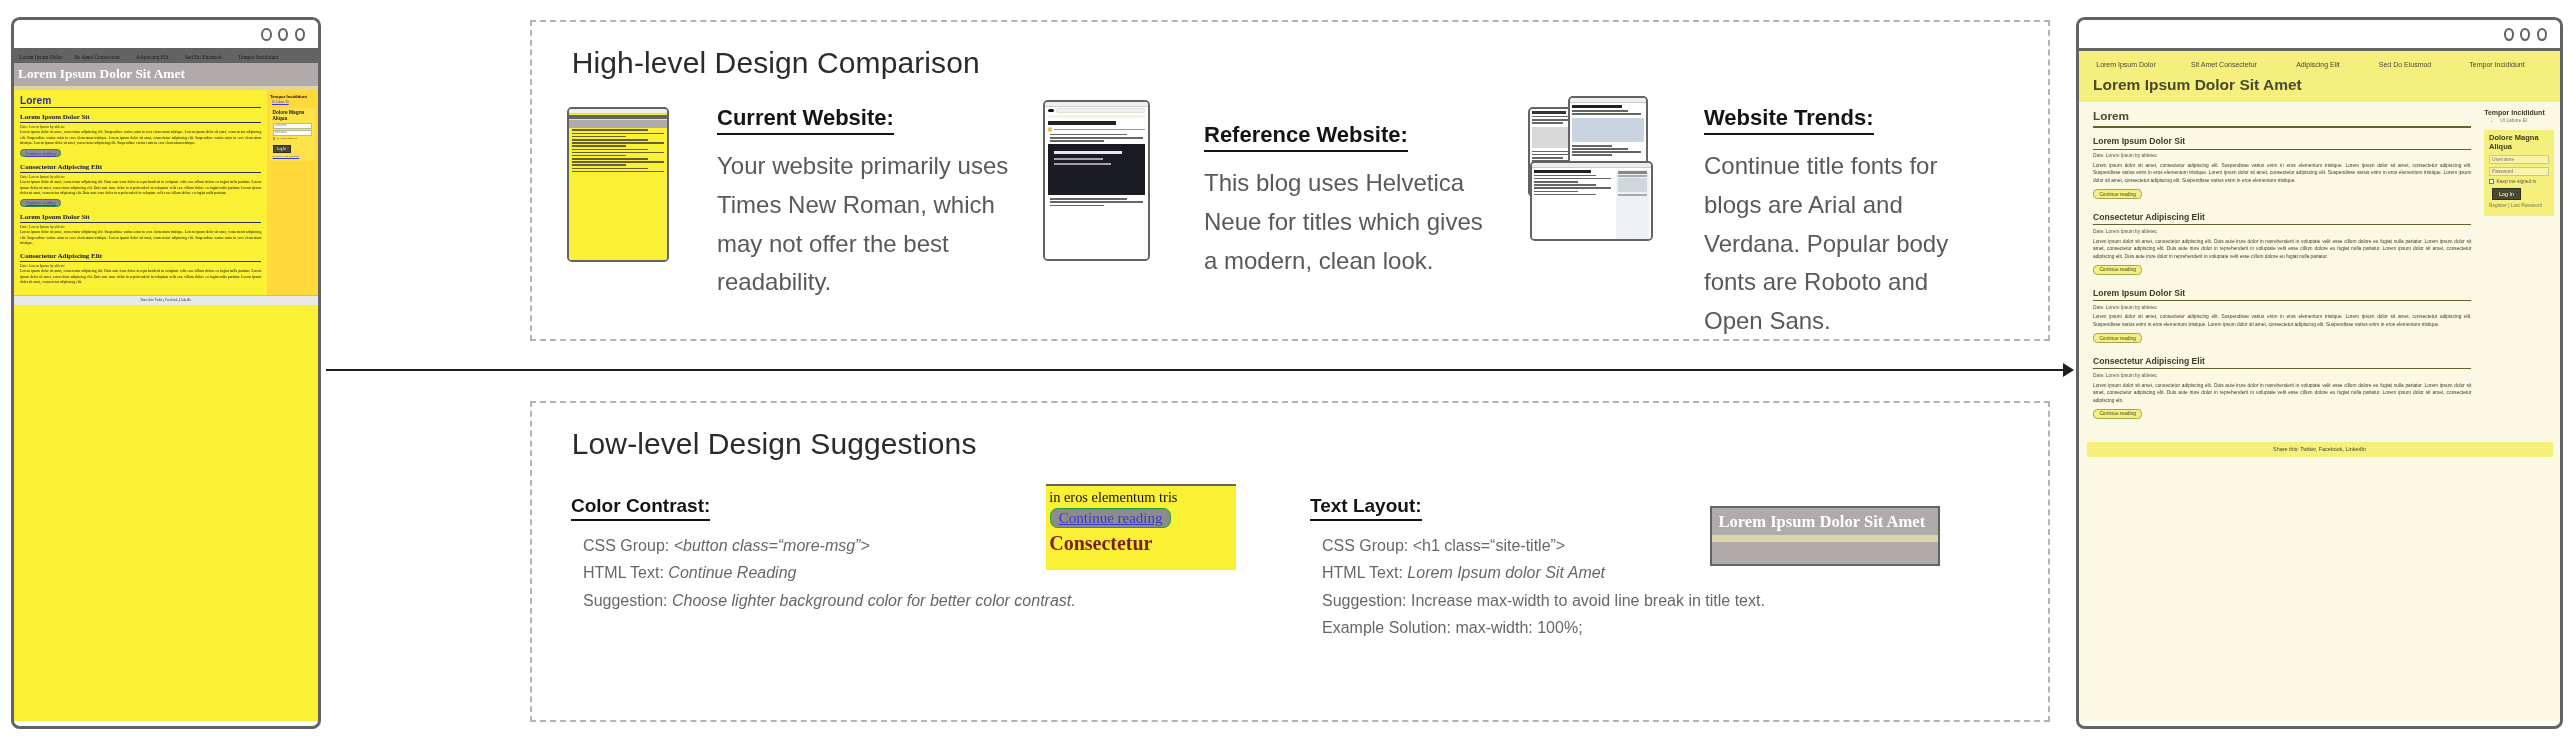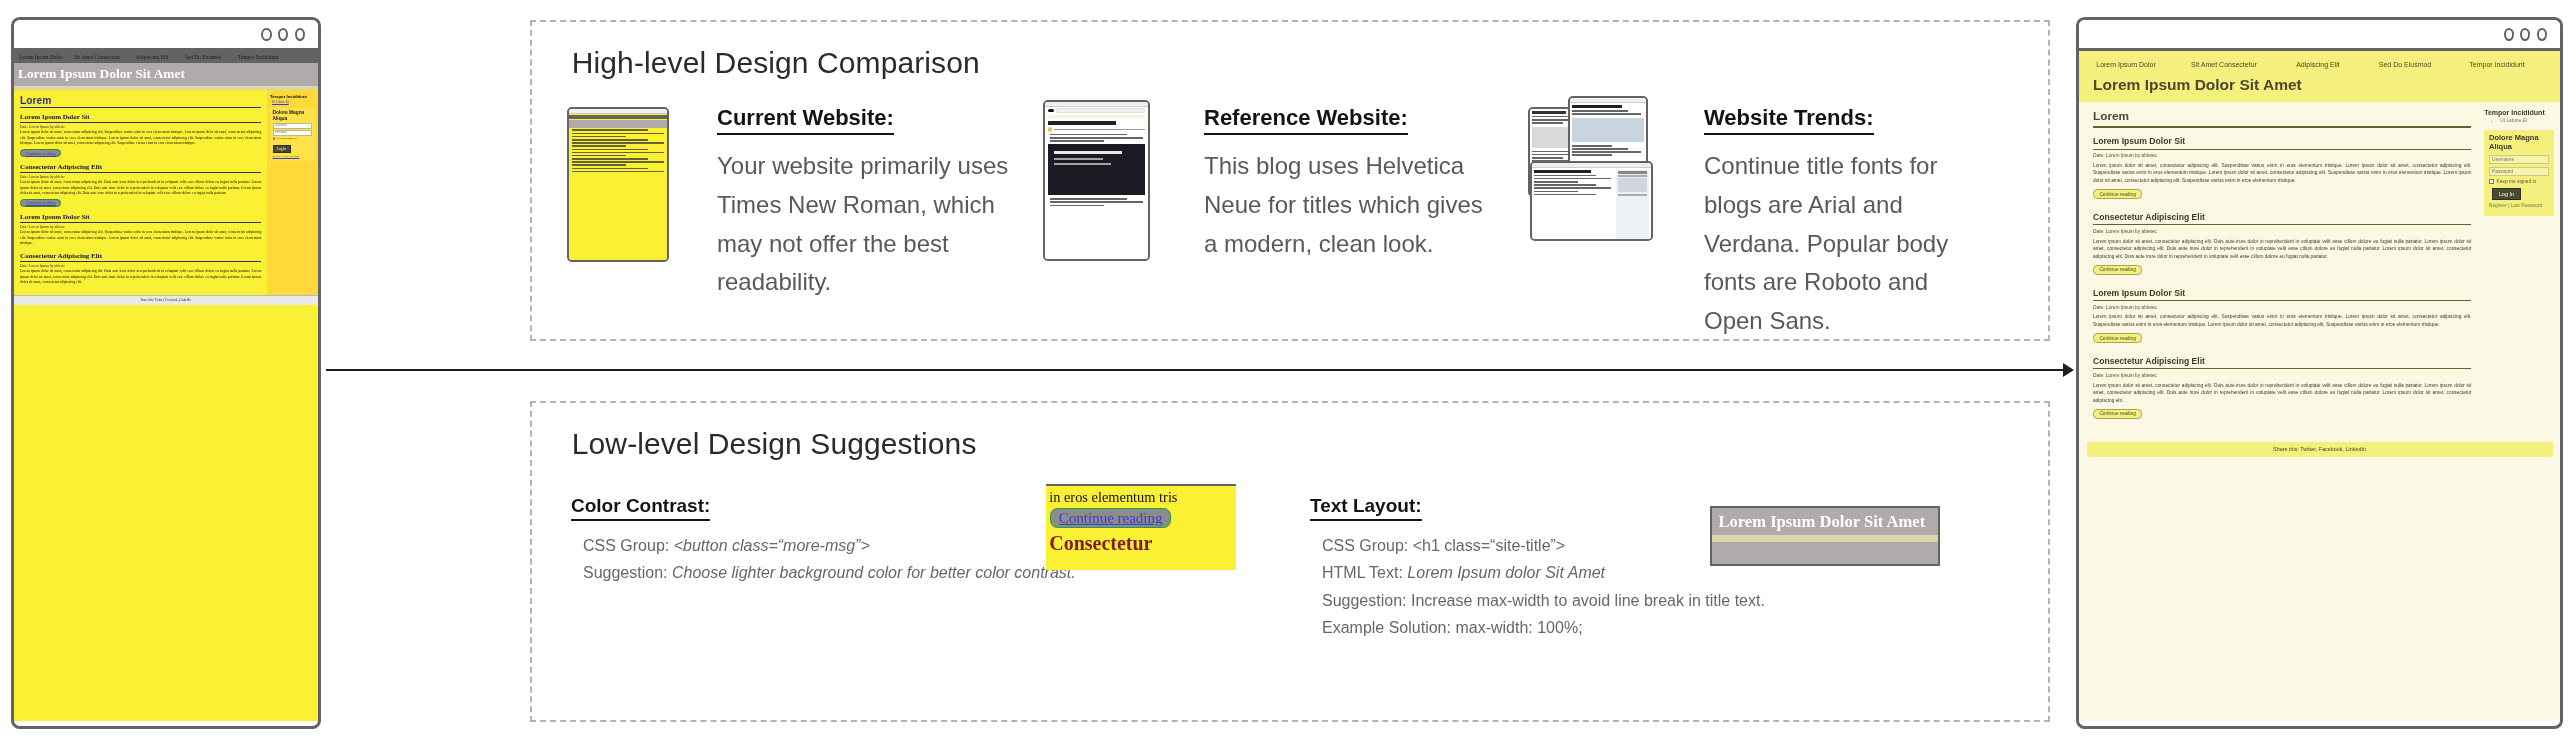--- a/index.html
+++ b/index.html
@@ -357,21 +357,21 @@
         <div style="position:absolute;left:6.4px;top:6.4px;width:70%;height:2.7px;background:#fff;opacity:.9"></div>
         <div style="position:absolute;left:6.4px;top:14px;width:50%;height:1.6px;background:#fff;opacity:.6"></div>
         <div style="position:absolute;left:6.4px;top:19px;width:58%;height:1.6px;background:#fff;opacity:.6"></div>
       </div>
       <div class="tn-row m"></div>
       <div class="tn-row"></div>
       <div class="tn-row s"></div>
     </div>
   </div>
 
-  <div style="position:absolute; left:1204px; top:105px; width:289px;">
+  <div style="position:absolute; left:1204px; top:122px; width:289px;">
     <div class="col-head">Reference Website:</div>
     <div class="col-text">This blog uses Helvetica Neue for titles which gives a modern, clean look.</div>
   </div>
 
   <div class="thumb" style="left:1528px; top:107px; width:64px; height:90px;">
     <div class="tn-white" style="height:100%;padding:2.1px">
       <div style="height:2.7px;background:#333;width:60%;margin-bottom:2.1px"></div>
       <div class="tn-row m" style="margin-left:0"></div>
       <div class="tn-row" style="margin-left:0"></div>
       <div class="tn-row s" style="margin-left:0"></div>
@@ -424,20 +424,23 @@
 
   <div class="panel" style="left:530px; top:401px; width:1520px; height:321px;"></div>
   <div class="panel-title" style="left:560px; top:383px;">Low-level Design Suggestions</div>
 
   <div style="position:absolute; left:571px; top:495px; width:615px;">
     <div class="ll-head">Color Contrast:</div>
     <div class="ll-line">
       <span>CSS Group: </span><i>&lt;button class=“more-msg”&gt;</i>
     </div>
     <div class="ll-line">
+      <span>HTML Text: </span><i>Continue Reading</i>
+    </div>
+    <div class="ll-line">
       <span>Suggestion: </span><i>Choose lighter background color for better color contrast.</i>
     </div>
   </div>
 
   <div class="ex-contrast" style="left:1046px; top:484px; width:190px; height:86px;">
     <div class="l1">in eros elementum tris</div>
     <span class="btn">Continue reading</span>
     <div class="l2">Consectetur</div>
   </div>
 

